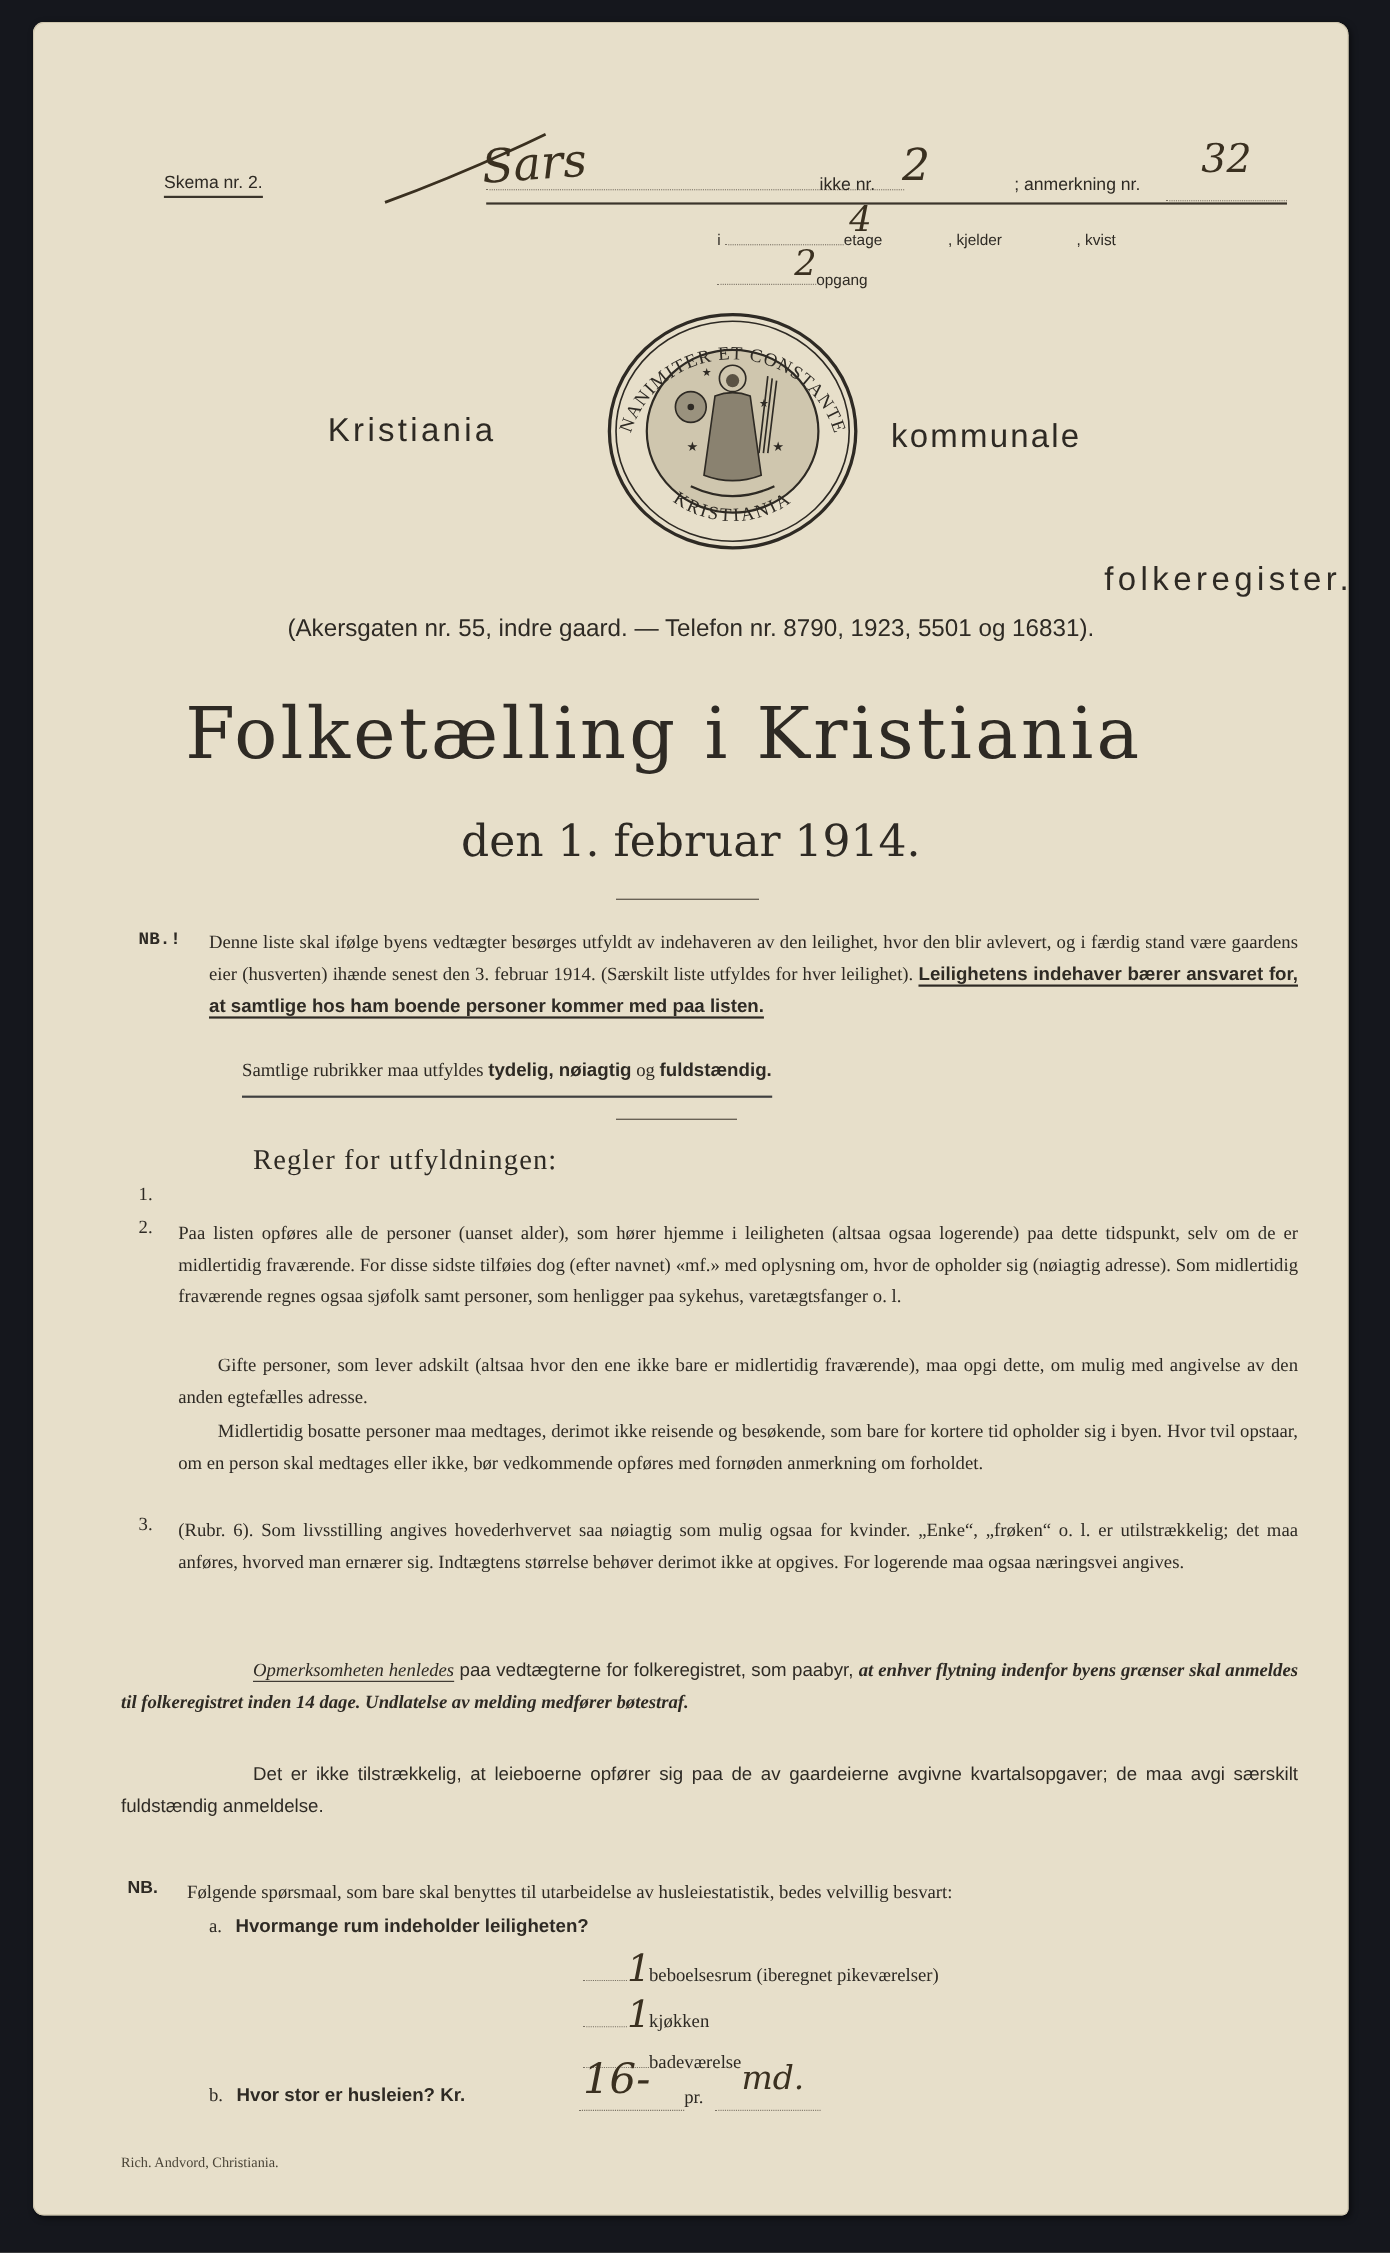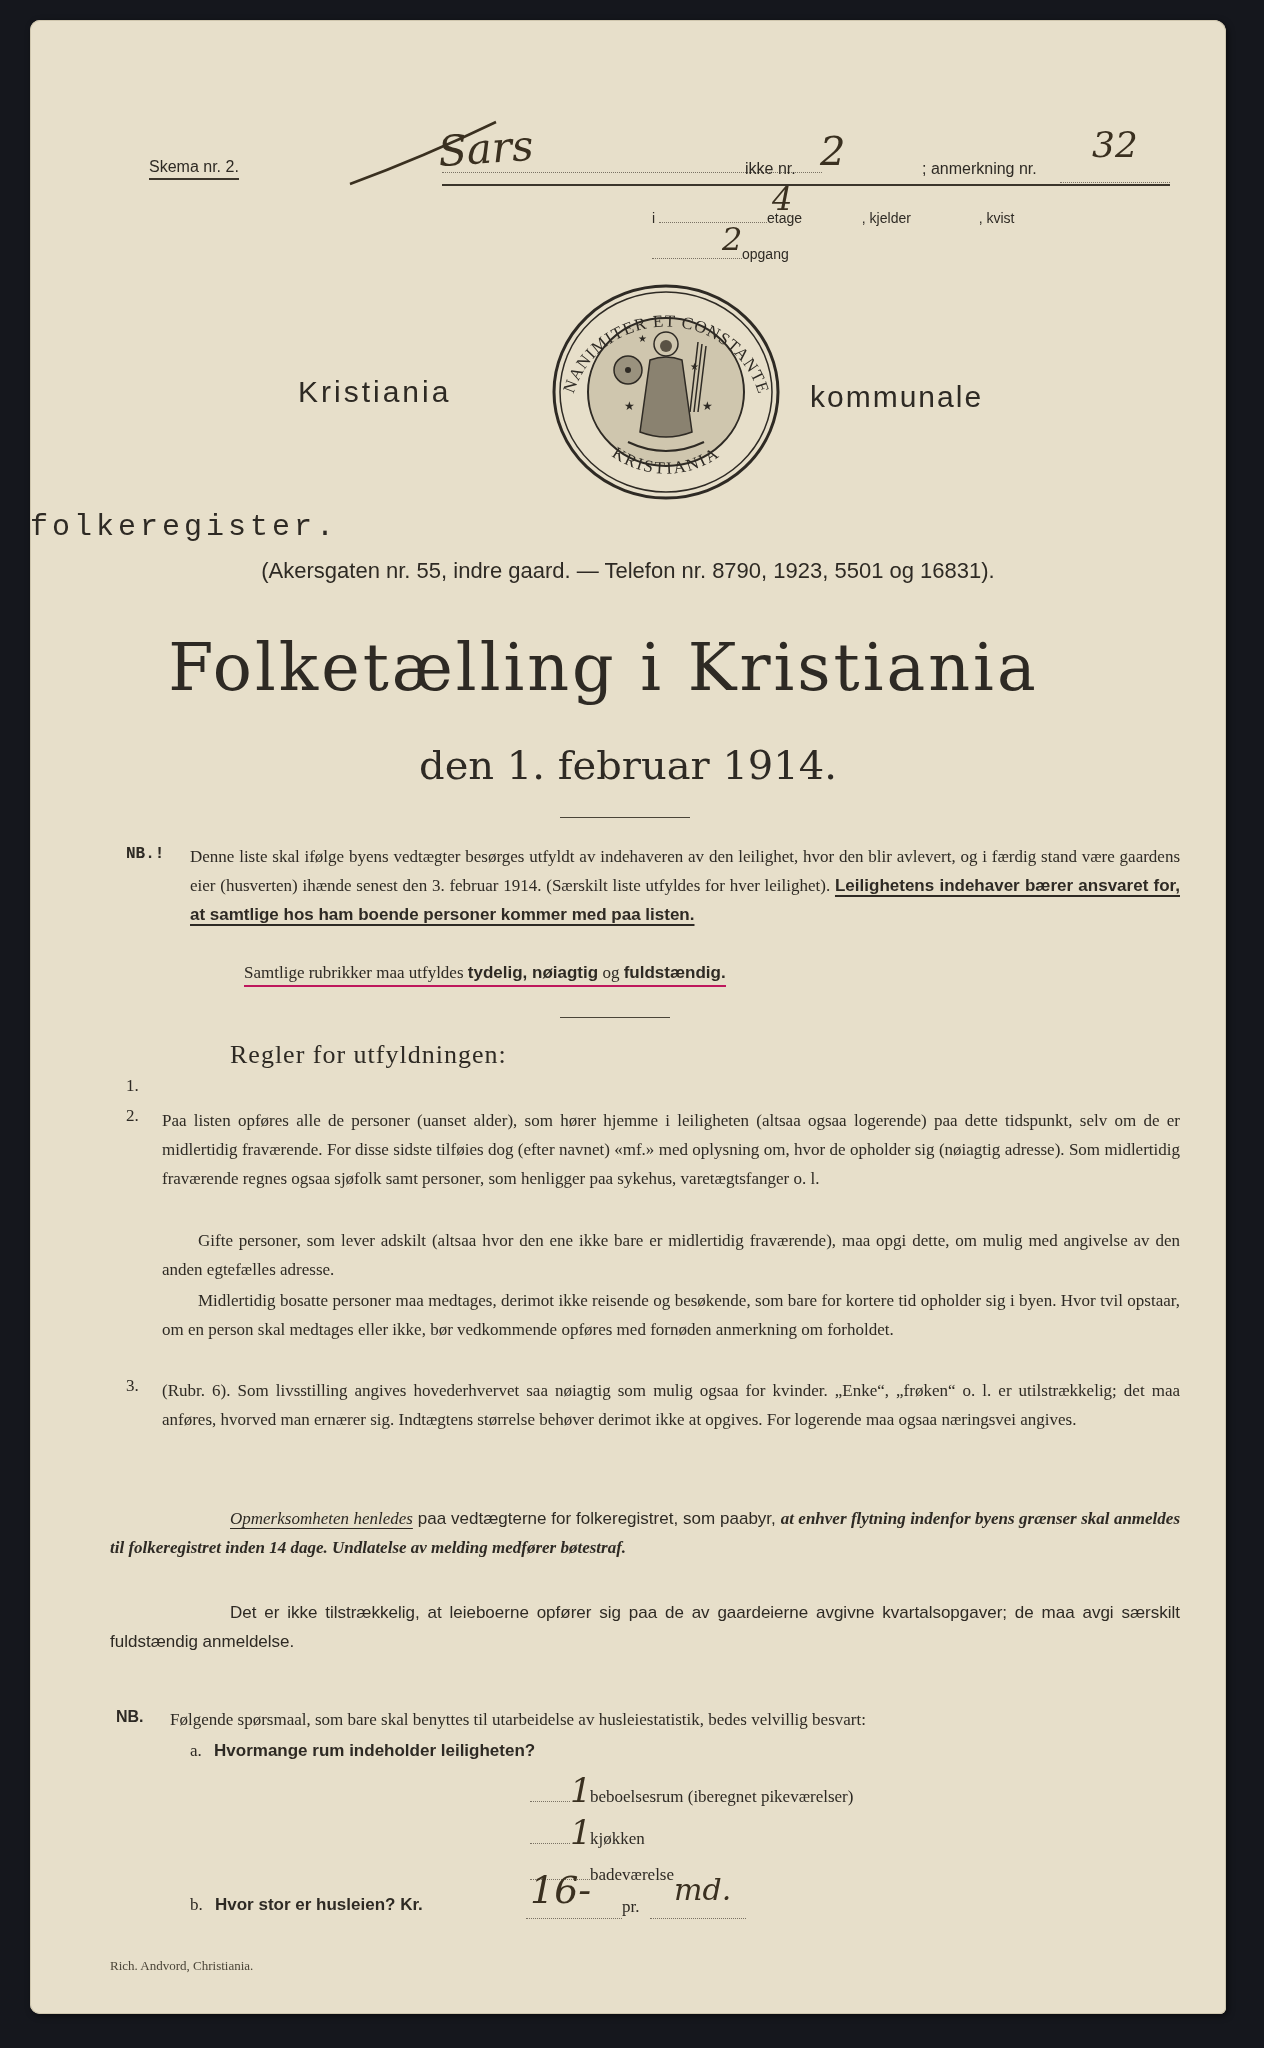--- a/index.html
+++ b/index.html
@@ -31,21 +31,21 @@
   #gate-val{left:790px;top:108px;font-size:40px;}
   #person-val{left:1062px;top:104px;font-size:36px;}
   #etage-row{left:622px;top:190px;font-size:14px;}
   #etage-val{left:742px;top:160px;font-size:32px;}
   #opgang-row{left:622px;top:226px;font-size:14px;}
   #opgang-val{left:692px;top:200px;font-size:32px;}
 
   #kristiania{left:268px;top:355px;font-size:30px;letter-spacing:3px;}
   #kommunale{left:780px;top:360px;font-size:30px;letter-spacing:2px;}
   #seal{left:520px;top:262px;width:232px;height:220px;}
-  #folkereg{left:0;width:1200px;top:490px;text-align:left;font-size:30px;letter-spacing:4px;font-family:Liberation Mono, monospace;}
+  #folkereg{left:0;width:1200px;top:490px;text-align:right;font-size:30px;letter-spacing:4px;}
   #address{left:0;width:1196px;top:538px;text-align:center;font-size:22px;}
 
   #title{left:0;width:1147px;top:610px;text-align:center;font-size:65px;letter-spacing:3px;
          font-family:"DejaVu Serif",serif;}
   #subtitle{left:0;width:1196px;top:722px;text-align:center;font-size:40px;font-family:"DejaVu Serif",serif;}
   .short-rule{height:1px;background:#4a4438;}
   #nb1-label{left:96px;top:822px;font-size:16px;}
   #regler{left:200px;top:1020px;font-size:26px;letter-spacing:1px;}
   .num{position:absolute;left:96px;font-size:17px;}
   .block{position:absolute;left:132px;width:1018px;}
@@ -119,21 +119,21 @@
   <div class="abs" id="title">Folketælling i Kristiania</div>
   <div class="abs" id="subtitle">den 1. februar 1914.</div>
   <div class="abs short-rule" style="left:530px;top:797px;width:130px;"></div>
 
   <div class="abs cond b" id="nb1-label" style="top:825px;font-family:Liberation Mono, monospace;">NB.!</div>
   <div class="abs para" style="left:160px;top:822px;width:990px;">
     <span>Denne liste skal ifølge byens vedtægter besørges utfyldt av indehaveren av den leilighet, hvor den blir avlevert, og i færdig stand være gaardens eier (husverten) ihænde senest den 3. februar 1914. (Særskilt liste utfyldes for hver leilighet).</span>
     <span class="cond b u">Leilighetens indehaver bærer ansvaret for, at samtlige hos ham boende personer kommer med paa listen.</span>
   </div>
   <div class="abs para" style="left:190px;top:938px;">
-    <span style="border-bottom:2px solid #be185d;padding-bottom:3px;margin-left:24px;">
+    <span style="border-bottom:2px solid #404040;padding-bottom:14px;">
       <span>Samtlige rubrikker maa utfyldes</span>
       <span class="cond b">tydelig, nøiagtig</span>
       <span>og</span>
       <span class="cond b">fuldstændig.</span>
     </span>
   </div>
   <div class="abs short-rule" style="left:530px;top:997px;width:110px;"></div>
 
   <div class="abs" id="regler">Regler for utfyldningen:</div>
 

